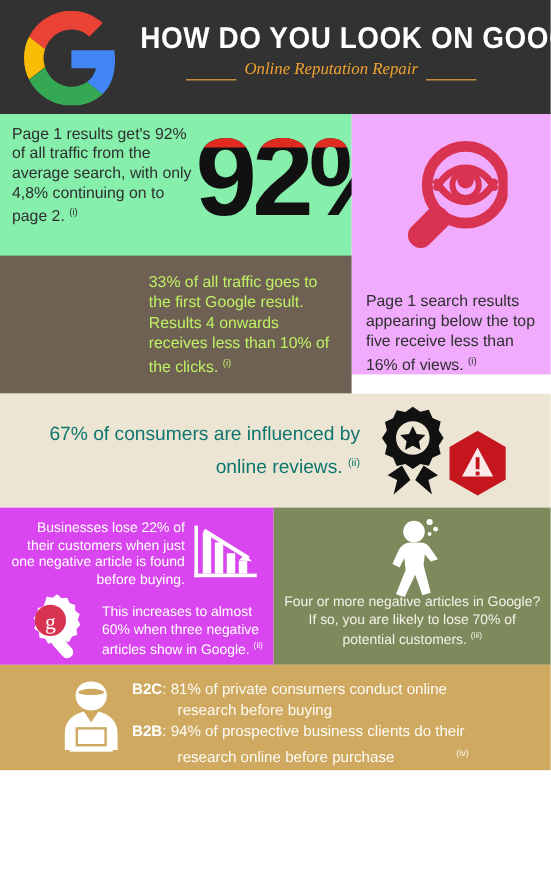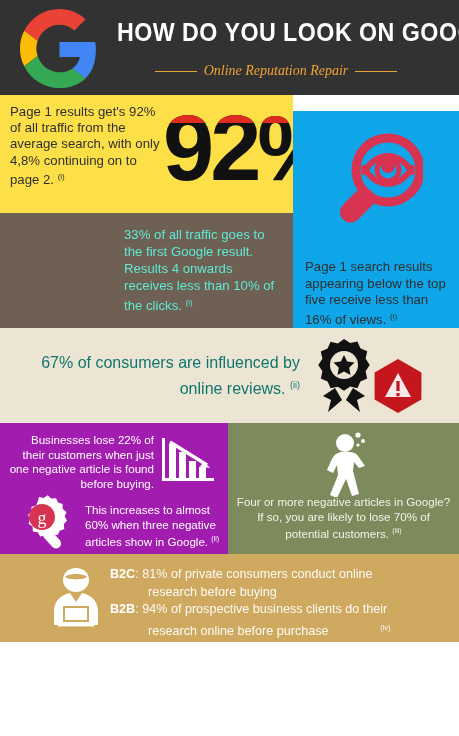--- a/index.html
+++ b/index.html
@@ -13,61 +13,61 @@
 
   
   .header{position:relative;height:95px;background:#333232;}
   .glogo{position:absolute;left:20px;top:9px;width:79px;height:79px;}
   .header-text{position:absolute;left:105px;top:18px;right:12px;text-align:center;}
   .h-title{
     color:#ffffff;font-size:25px;letter-spacing:.5px;font-weight:bold;
     font-family:"Liberation Sans Narrow","Liberation Sans",sans-serif;
     transform:scaleX(.93);transform-origin:center;white-space:nowrap;
   }
-  .h-sub-wrap{display:flex;align-items:center;justify-content:center;margin-top:16px;gap:7px;}
+  .h-sub-wrap{display:flex;align-items:flex-end;justify-content:center;margin-top:4px;gap:7px;}
   .h-rule{height:1px;background:#e8a33d;flex:0 0 42px;}
   .h-sub{color:#f0a330;font-size:14px;font-style:italic;font-family:"Liberation Serif",serif;white-space:nowrap;}
 
   
   .row1{position:relative;height:118px;}
-  .p-92{position:absolute;left:0;top:0;width:293px;height:120px;background:#fde047;}
+  .p-92{position:absolute;left:0;top:0;width:293px;height:120px;background:#86efac;}
   .t92{position:absolute;left:10px;top:9px;width:150px;font-size:13.2px;line-height:16.2px;color:#2f2f2f;}
   .big92{
     position:absolute;left:150px;top:-6px;
     font-size:92px;line-height:118px;font-weight:bold;color:#111;
     font-family:"Liberation Sans Narrow","Liberation Sans",sans-serif;
     letter-spacing:-4px;
   }
   .big92 .cap{position:absolute;left:0;top:0;width:100%;height:34px;overflow:hidden;color:#e02b20;pointer-events:none;}
   .big92-inner{position:relative;display:inline-block;margin-left:13px;}
 
-  .p-eye{position:absolute;left:293px;top:16px;width:166px;height:217px;background:#0ea5e9;}
+  .p-eye{position:absolute;left:293px;top:0;width:166px;height:217px;background:#f0abfc;}
   .eye-icon{position:absolute;left:38px;top:14px;}
   .t-eye{position:absolute;left:12px;top:148px;right:8px;font-size:13.2px;line-height:16.5px;color:#2f2f2f;}
 
   
   .row2{position:relative;height:115px;}
   .p-33{position:absolute;left:0;top:0;width:293px;height:115px;background:#6f6054;}
   .donut{position:absolute;left:16px;top:11px;width:92px;height:92px;}
   .donut-label{
     position:absolute;left:0;top:0;width:92px;height:92px;
     display:flex;align-items:center;justify-content:center;
     color:#fff;font-size:25px;font-weight:bold;
   }
-  .t33{position:absolute;left:124px;top:13px;right:10px;font-size:13.2px;line-height:17px;color:#5eead4;}
+  .t33{position:absolute;left:124px;top:13px;right:10px;font-size:13.2px;line-height:17px;color:#bef264;}
 
   
   .reviews{position:relative;height:95px;background:#ece5d4;}
   .t67{position:absolute;left:30px;top:23px;width:270px;text-align:right;font-size:16px;line-height:23px;color:#0f766e;}
   .ribbon{position:absolute;left:308px;top:8px;}
   .hexwarn{position:absolute;left:370px;top:30px;}
 
   
   .row3{position:relative;height:131px;}
-  .p-red{position:absolute;left:0;top:0;width:228px;height:131px;background:#a21caf;}
+  .p-red{position:absolute;left:0;top:0;width:228px;height:131px;background:#d946ef;}
   .t-red1{position:absolute;left:6px;top:10px;width:148px;text-align:right;font-size:11.6px;line-height:14.6px;color:#fff;}
   .chartdown{position:absolute;left:160px;top:11px;}
   .gearmag{position:absolute;left:14px;top:72px;}
   .t-red2{position:absolute;left:85px;top:80px;right:6px;font-size:11.6px;line-height:14.6px;color:#fff;}
 
   .p-green{position:absolute;left:228px;top:0;width:231px;height:131px;background:#7d8a5c;}
   .person{position:absolute;left:80px;top:8px;}
   .t-green{position:absolute;left:8px;top:72px;right:8px;text-align:center;font-size:11.6px;line-height:14.6px;color:#f4f2ea;}
 
   

